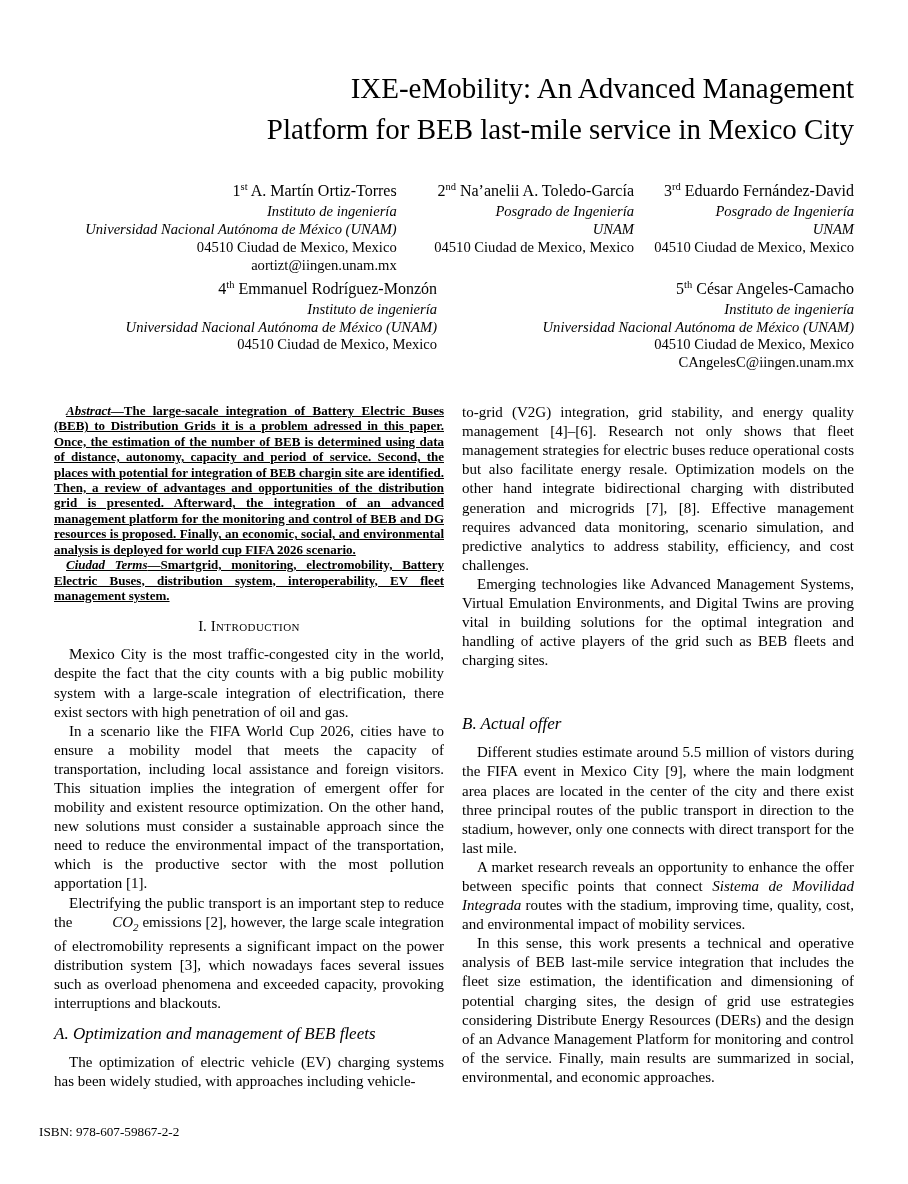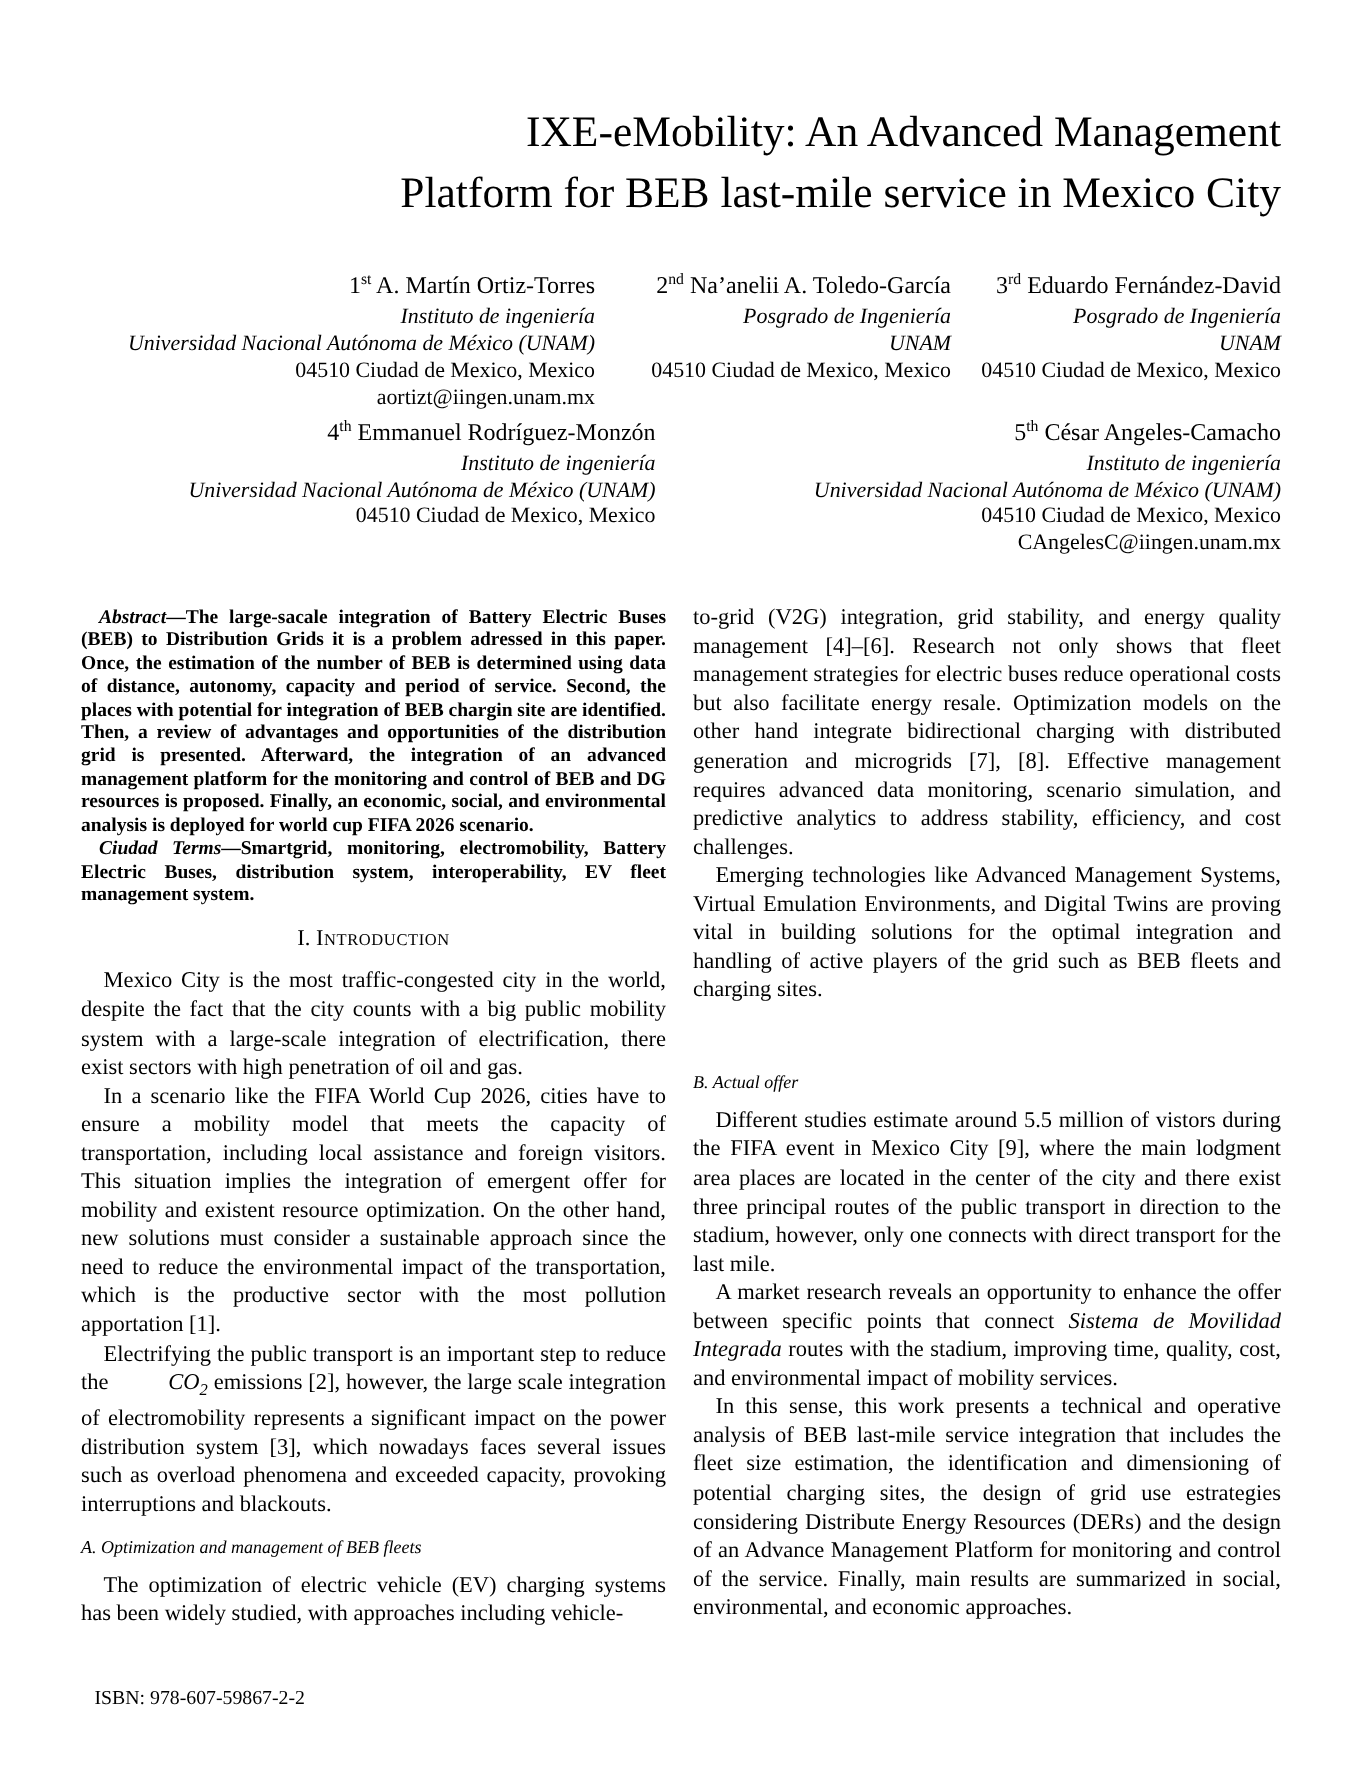--- a/index.html
+++ b/index.html
@@ -69,20 +69,21 @@
   }
   .col-left  { width: 390px; }
   .col-right { width: 392px; }
   .abstract, .index-terms {
     font-size: 13px;
     font-weight: bold;
     line-height: 15.4px;
     text-align: justify;
     text-indent: 12px;
     margin: 0;
+    text-decoration: underline;
   }
   .lead-italic { font-style: italic; }
   .section-heading {
     text-align: center;
     font-size: 15px;
     margin: 15px 0 10px 0;
     font-weight: 400;
   }
   .section-heading .sc {
     font-variant: small-caps;
@@ -91,33 +92,33 @@
   p.body-par {
     font-size: 15px;
     line-height: 19.1px;
     text-align: justify;
     text-indent: 15px;
     margin: 0;
   }
   p.no-indent { text-indent: 0; }
   .subsection-heading {
     font-style: italic;
-    font-size: 12px;
+    font-size: 17px;
     font-weight: 400;
     margin: 11px 0 9px 0;
   }
   .space-lg { margin-top: 44px; }
   .gap-sm   { margin-top: 9px; }
   .gap-md   { margin-top: 13px; }
   .math { font-style: italic; margin-left: 36px; }
   .math sub { font-size: 11px; }
   
   .footer-isbn {
     position: absolute;
-    left: 63px;
+    left: 39px;
     top: 1124px;
     font-size: 13.2px;
   }
 </style>
 </head>
 <body>
 
 <div class="page">
 
   <h1 class="title">

